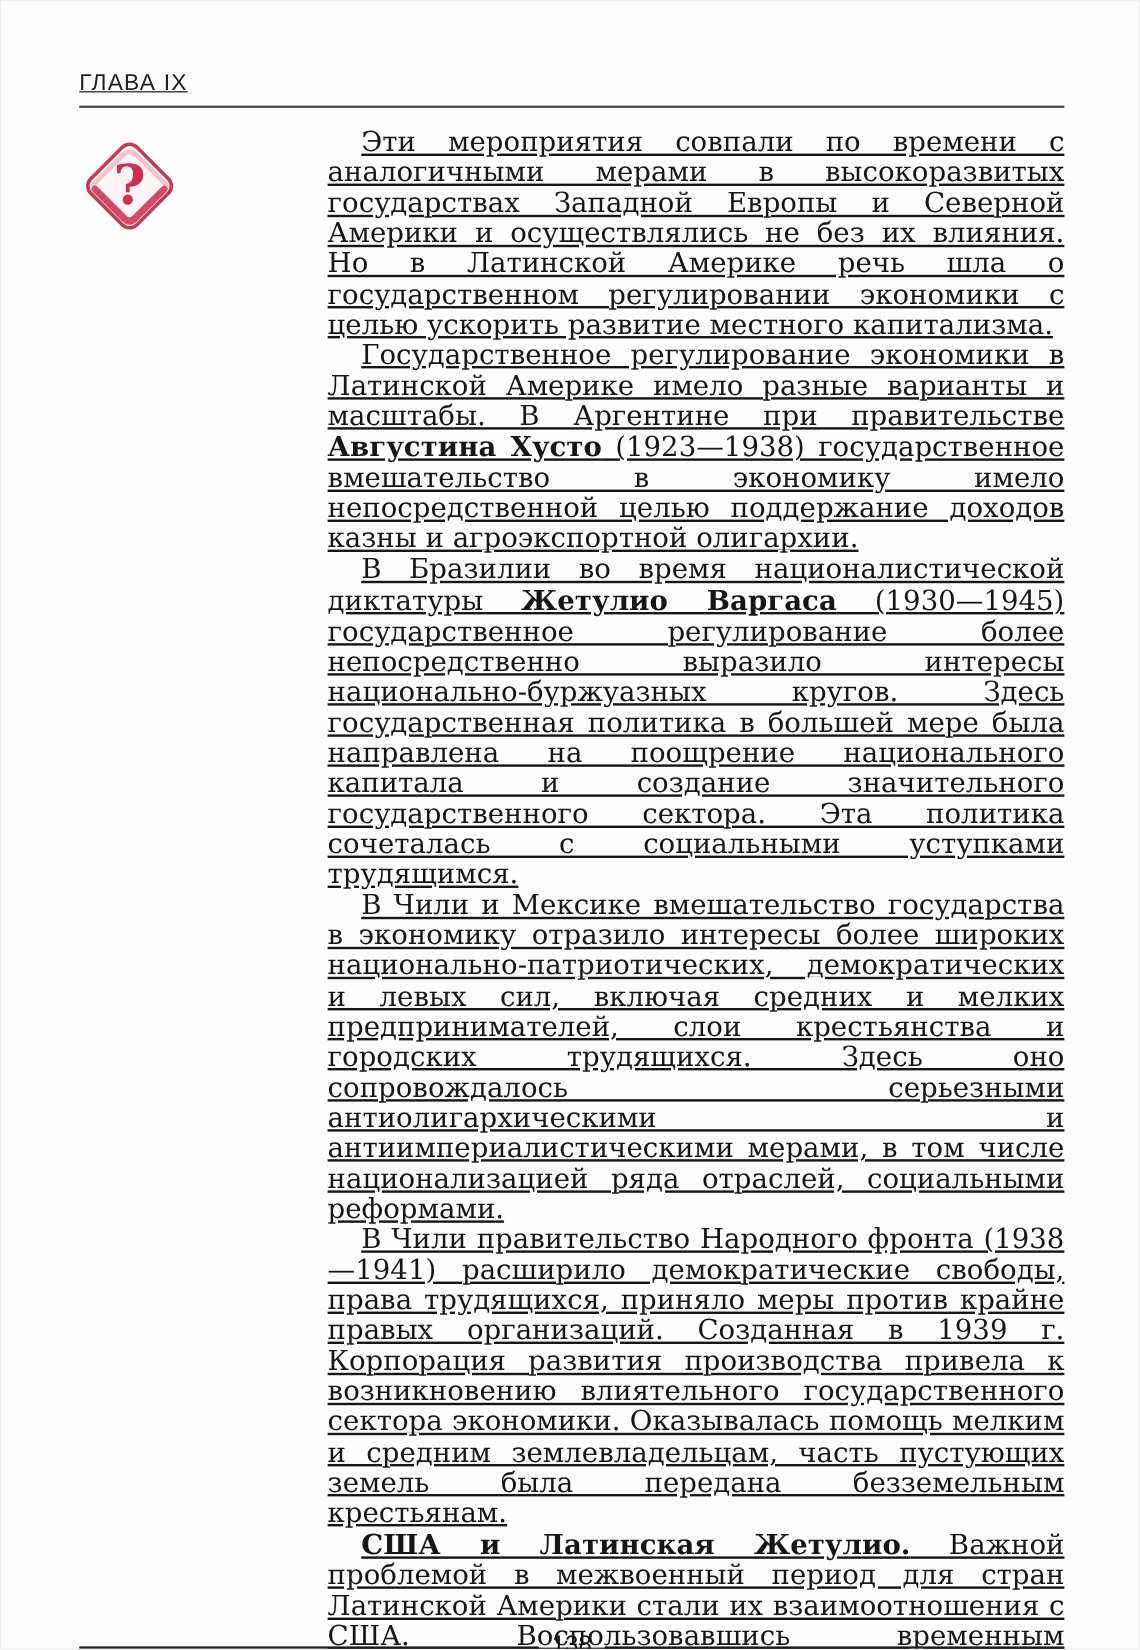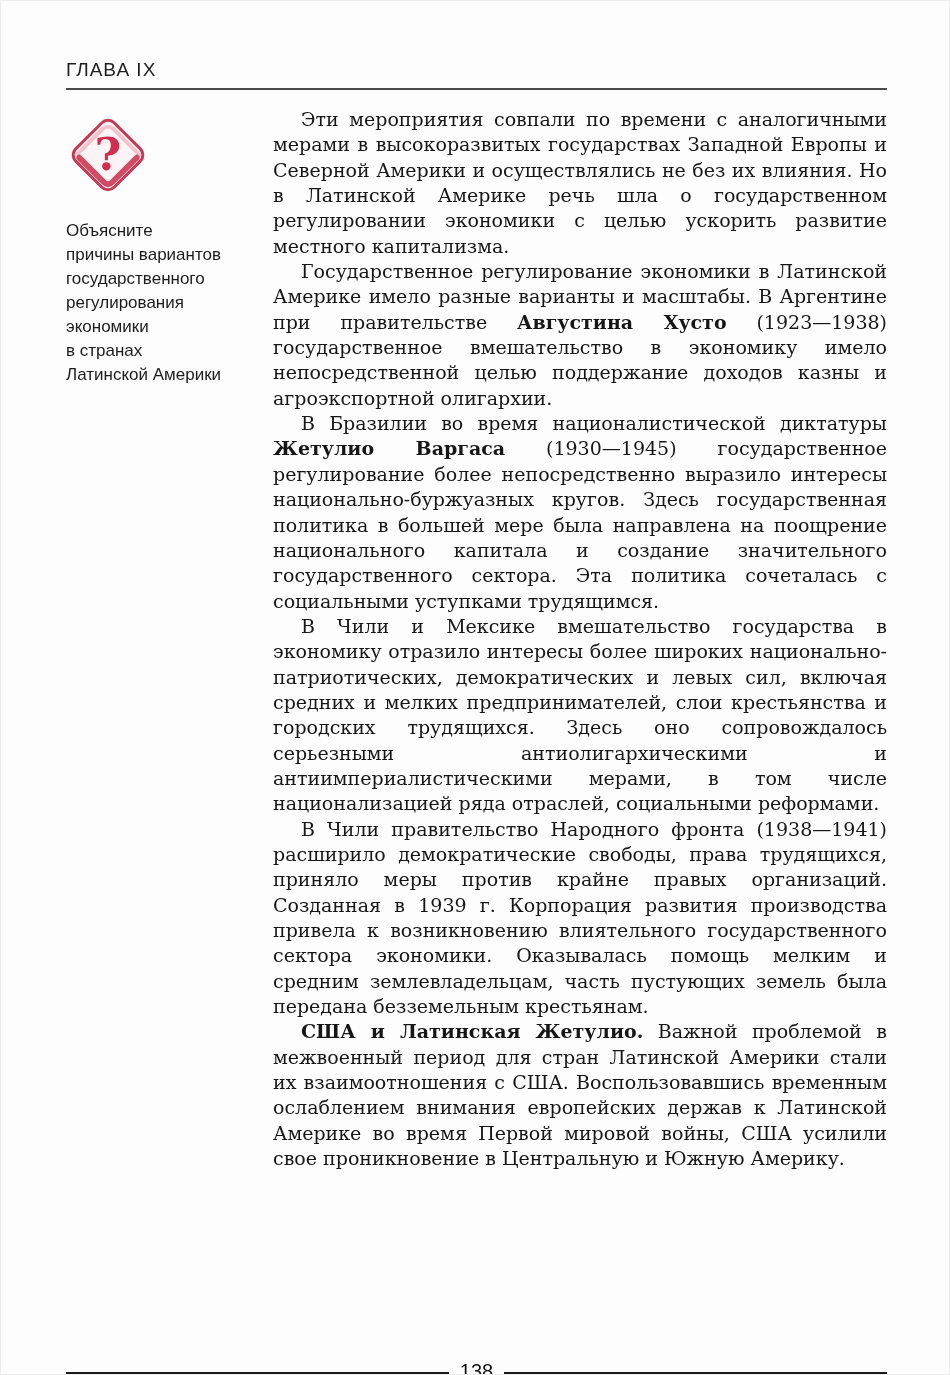--- a/index.html
+++ b/index.html
@@ -7,20 +7,21 @@
   .page {
     position: relative;
     width: 950px;
     height: 1375px;
     background: #fdfdfd;
     overflow: hidden;
     font-family: "DejaVu Serif", serif;
     color: #161616;
     border: 1px solid #ededed;
     padding: 58px 62px 0 65px;
+    text-decoration: underline;
   }
   
   .chapter-heading {
     font-family: "Liberation Sans", sans-serif;
     font-size: 19px;
     letter-spacing: 1px;
     color: #1f1f1f;
   }
   .header-rule {
     margin-top: 7px;
@@ -41,21 +42,21 @@
   .sidebar-caption {
     font-family: "Liberation Sans", sans-serif;
     font-size: 17px;
     line-height: 24px;
     color: #1c1c1c;
     white-space: pre-line;
   }
   .body-col { flex: 1; min-width: 0; }
   .body-col p {
     margin: 0;
-    font-size: 19px;
+    font-size: 23px;
     line-height: 25.35px;
     text-align: justify;
     text-indent: 28px;
   }
   .bold { font-weight: bold; }
   
   .page-footer {
     position: absolute;
     left: 65px;
     right: 62px;
@@ -93,27 +94,20 @@
             <rect x="12" y="13" width="44" height="44" rx="7" fill="#fdf4f5" stroke="#c43a55" stroke-width="2.4"></rect>
 
             <path d="M16 52 L16 24 Q16 17 23 17 L52 17" fill="none" stroke="#f3c3cd" stroke-width="3" stroke-linecap="round"></path>
 
             <path d="M52 20 L52 48 Q52 53 47 53 L19 53" fill="none" stroke="#d14a66" stroke-width="4.6" stroke-linecap="round"></path>
           </g>
 
           <text x="34" y="47" text-anchor="middle" font-family="DejaVu Serif, serif" font-size="37" font-weight="bold" fill="#cf2e50">?</text>
         </svg>
       </div>
-      <div class="sidebar-caption">Объясните
-причины вариантов
-государственного
-регулирования
-экономики
-в странах
-Латинской Америки</div>
     </aside>
 
     <main class="body-col">
       <p><span>Эти мероприятия совпали по времени с аналогичными мерами в высокоразвитых государствах Западной Европы и Северной Америки и осуществлялись не без их влияния. Но в Латинской Америке речь шла о государственном регулировании экономики с целью ускорить развитие местного капитализма.</span></p>
       <p><span>Государственное регулирование экономики в Латинской Америке имело разные варианты и масштабы. В Аргентине при правительстве </span><span class="bold">Августина Хусто</span><span> (1923—1938) государственное вмешательство в экономику имело непосредственной целью поддержание доходов казны и агроэкспортной олигархии.</span></p>
       <p><span>В Бразилии во время националистической диктатуры </span><span class="bold">Жетулио Варгаса</span><span> (1930—1945) государственное регулирование более непосредственно выразило интересы национально-буржуазных кругов. Здесь государственная политика в большей мере была направлена на поощрение национального капитала и создание значительного государственного сектора. Эта политика сочеталась с социальными уступками трудящимся.</span></p>
       <p><span>В Чили и Мексике вмешательство государства в экономику отразило интересы более широких национально-патриотических, демократических и левых сил, включая средних и мелких предпринимателей, слои крестьянства и городских трудящихся. Здесь оно сопровождалось серьезными антиолигархическими и антиимпериалистическими мерами, в том числе национализацией ряда отраслей, социальными реформами.</span></p>
       <p><span>В Чили правительство Народного фронта (1938—1941) расширило демократические свободы, права трудящихся, приняло меры против крайне правых организаций. Созданная в 1939 г. Корпорация развития производства привела к возникновению влиятельного государственного сектора экономики. Оказывалась помощь мелким и средним землевладельцам, часть пустующих земель была передана безземельным крестьянам.</span></p>
       <p><span class="bold">США и Латинская Жетулио.</span><span> Важной проблемой в межвоенный период для стран Латинской Америки стали их взаимоотношения с США. Воспользовавшись временным ослаблением внимания европейских держав к Латинской Америке во время Первой мировой войны, США усилили свое проникновение в Центральную и Южную Америку.</span></p>
     </main>

